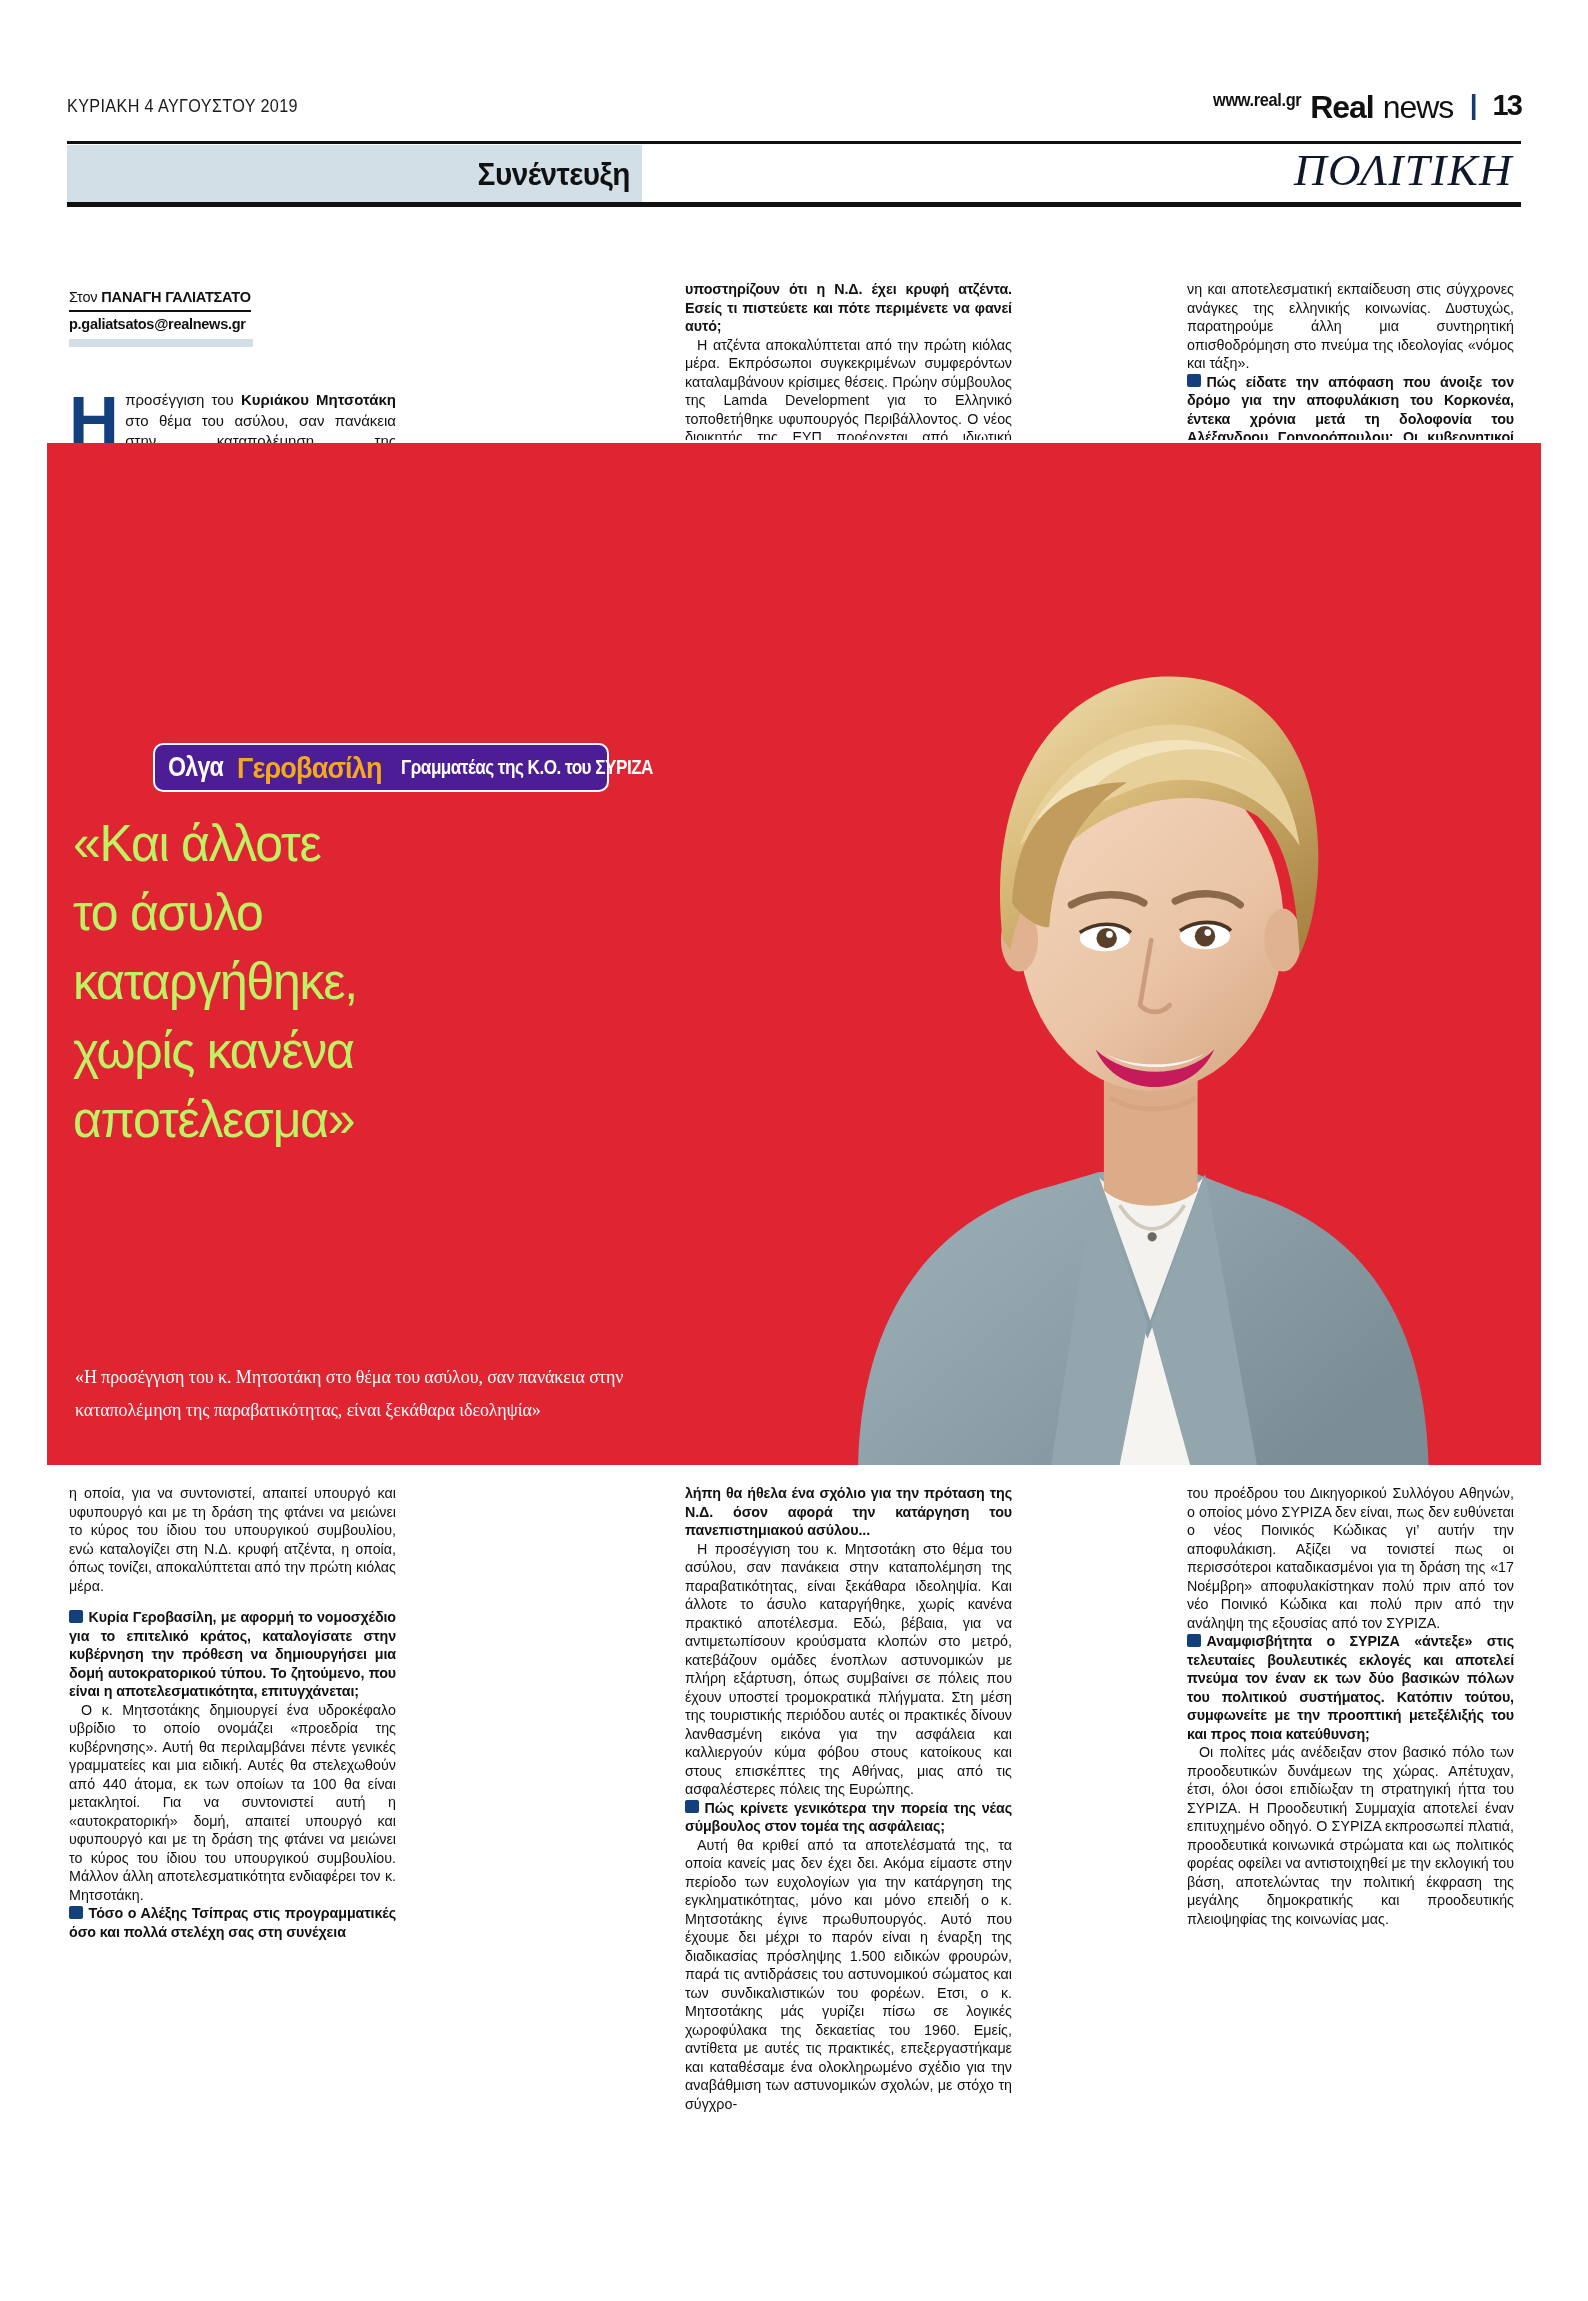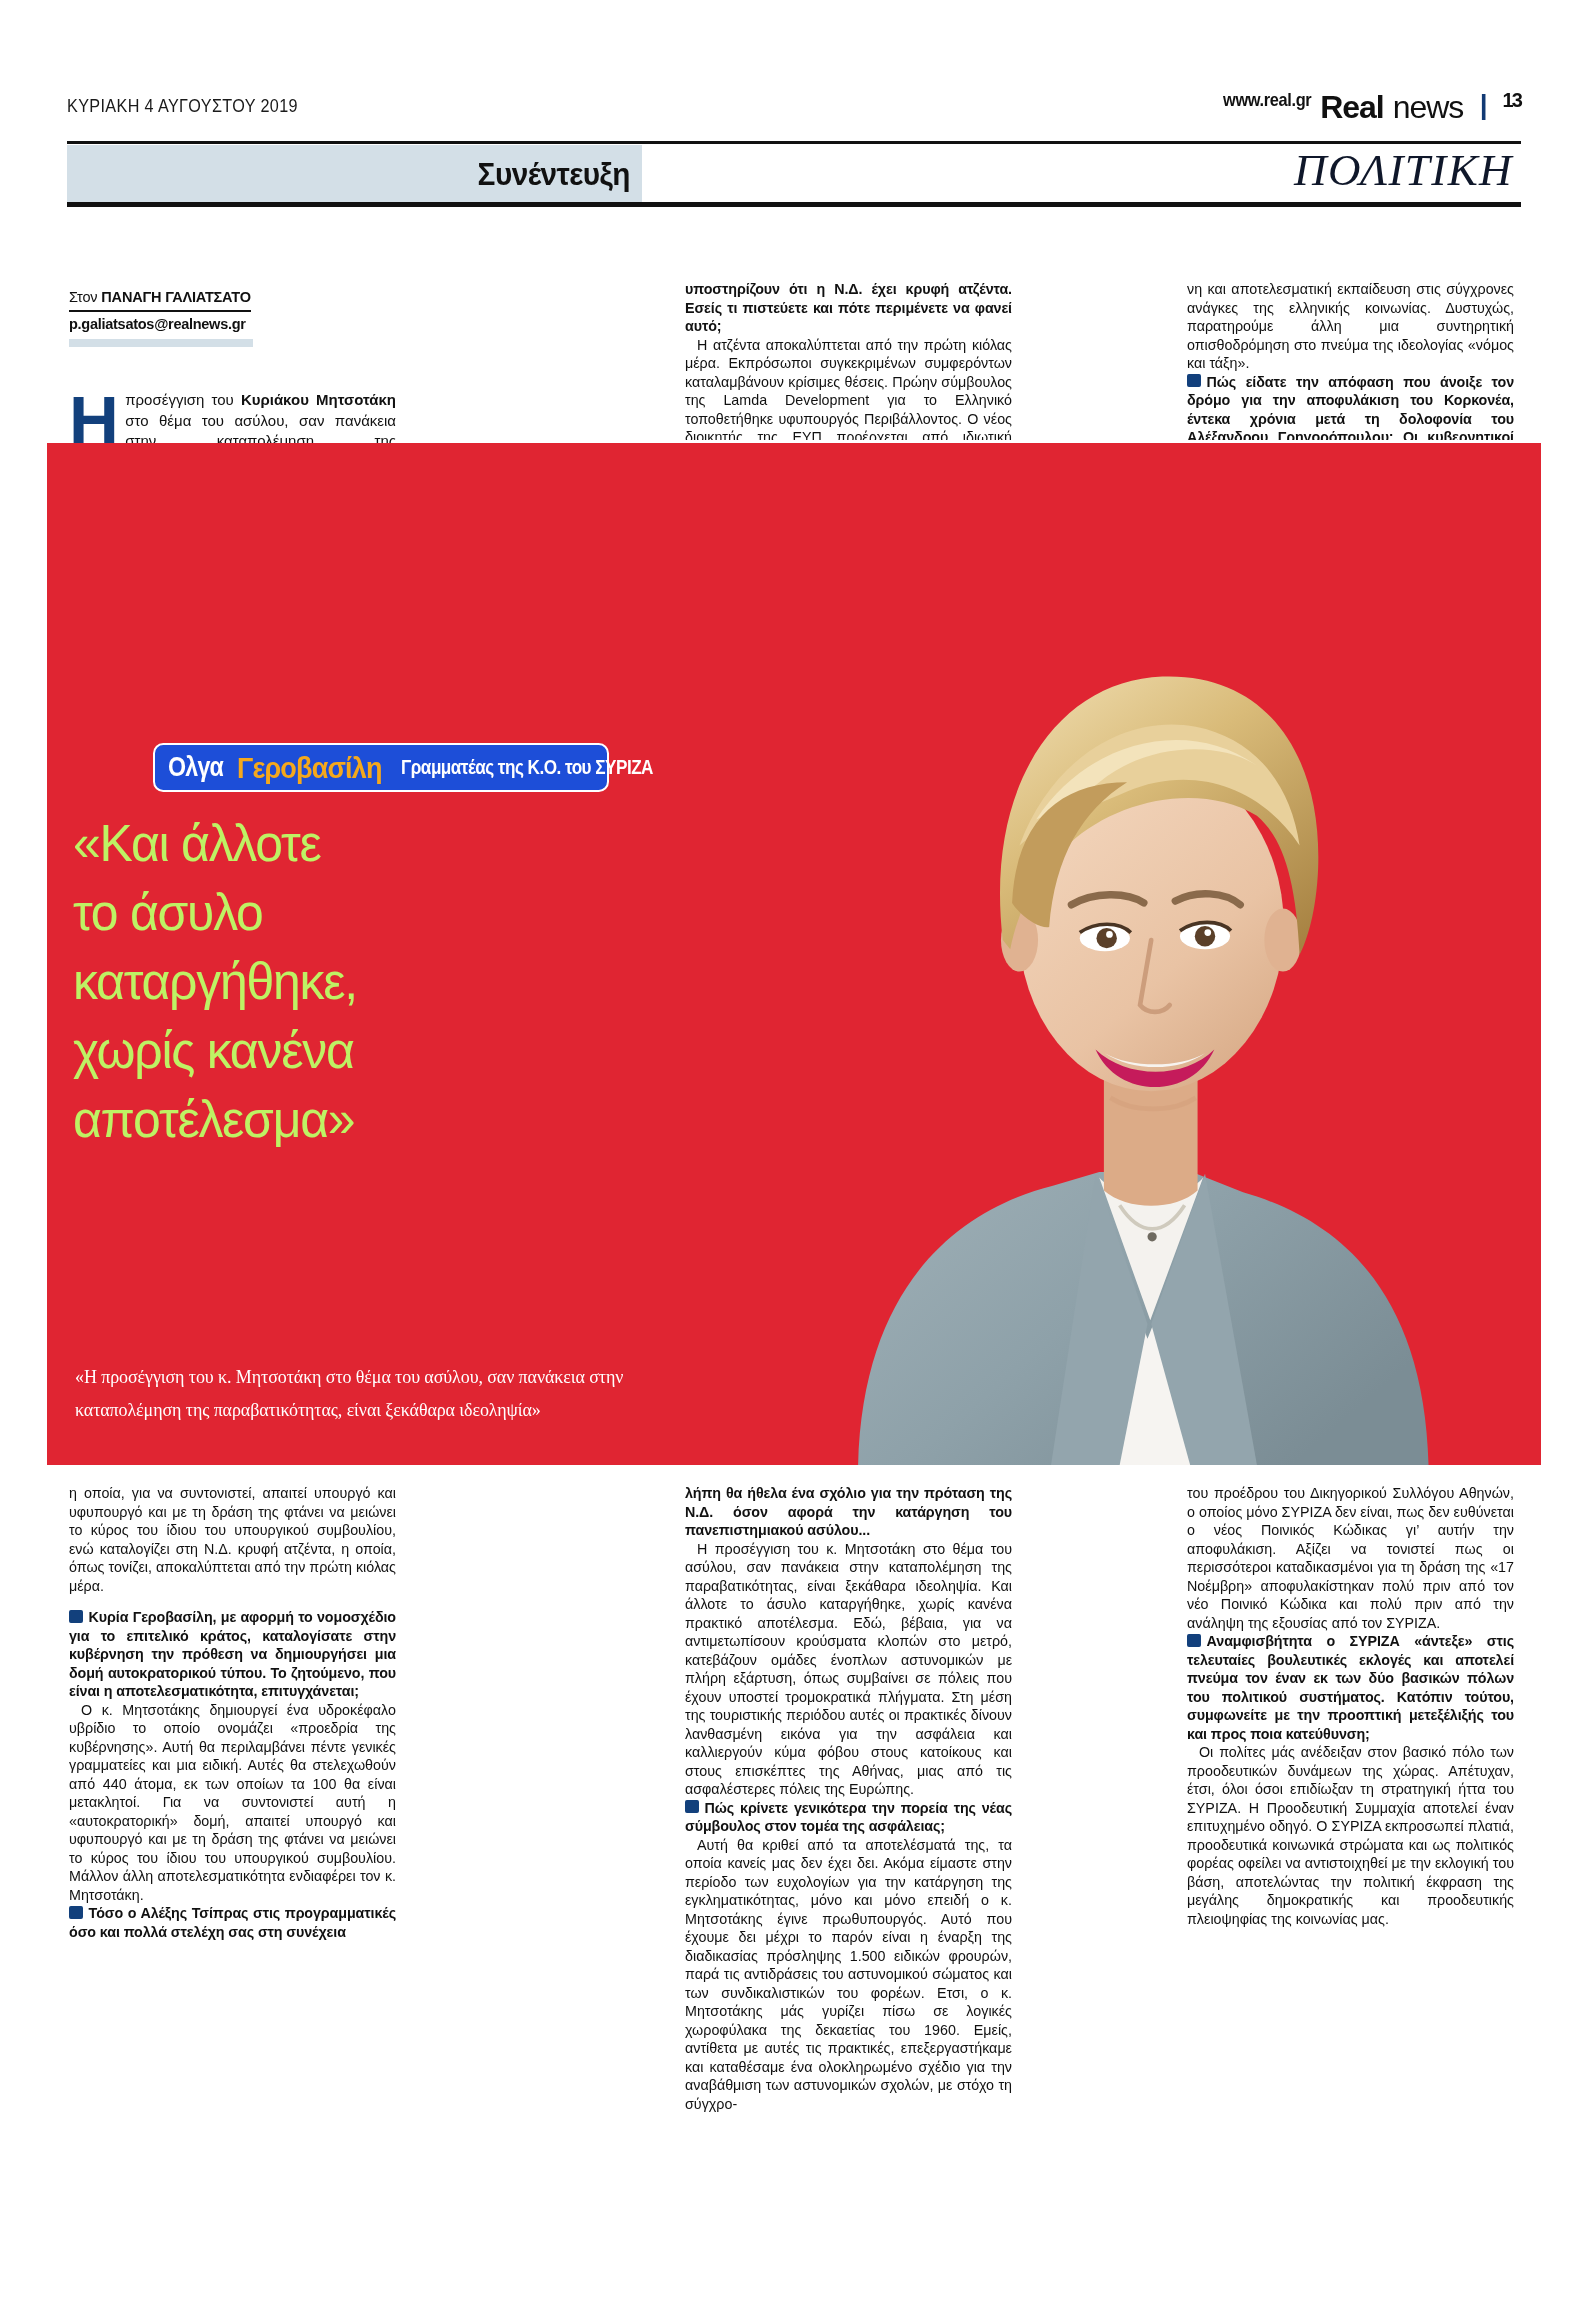--- a/index.html
+++ b/index.html
@@ -25,21 +25,21 @@
     white-space:nowrap;
   }
   .brandbar{
     position:absolute; right:0; top:-7.4px;
     display:flex; align-items:flex-start; gap:9.3px; white-space:nowrap;
   }
   .brand-url{font-size:18.6px; font-weight:bold; letter-spacing:-0.4px; transform:scaleX(.88); transform-origin:right bottom;}
   .brand-real{font-size:32px; font-weight:bold; letter-spacing:-1.1px;}
   .brand-news{font-size:32px; font-weight:400; letter-spacing:-1.1px;}
   .brand-sep{color:#123a74; font-size:28px; font-weight:bold; margin:0 5.6px 0 7.4px;}
-  .brand-page{font-size:20px; font-weight:bold; letter-spacing:-1.9px;}
+  .brand-page{font-size:29px; font-weight:bold; letter-spacing:-1.9px;}
 
   .rule-top{
     position:absolute; left:67px; top:141px; width:1454px; height:2.8px; background:#111;
   }
 
   
   .banner{
     position:absolute; left:67px; top:145px; width:1454px; height:58px;
   }
   .banner-bg{
@@ -102,21 +102,21 @@
     border-radius:1.9px; margin-right:5.6px; vertical-align:-0.9px;
   }
 
   
   .feature{
     position:absolute; left:47px; top:443px; width:1494px; height:1022px;
     background:#e02532; overflow:hidden;
   }
   .nameplate{
     position:absolute; left:106px; top:300px; width:456px; height:49px;
-    background:#1d4ed8; border:2.8px solid #ffffff; border-radius:10.2px;
+    background:#4c1d95; border:2.8px solid #ffffff; border-radius:10.2px;
     display:flex; align-items:center; padding:0 13px; box-sizing:border-box;
     white-space:nowrap;
   }
   .np-first{color:#fff; font-size:27px; font-weight:bold; letter-spacing:-0.9px; transform:scaleX(.86); transform-origin:left center;}
   .np-last{color:#f5a81c; font-size:30px; font-weight:bold; letter-spacing:-0.9px; margin-left:4.6px; transform:scaleX(.9); transform-origin:left center;}
   .np-role{color:#fff; font-size:19.5px; font-weight:bold; letter-spacing:-0.6px; margin-left:3.7px; transform:scaleX(.88); transform-origin:left center;}
 
   .headline{
     position:absolute; left:26px; top:366px; width:575px;
     color:#bef264; font-size:52px; line-height:69px; font-weight:normal;

